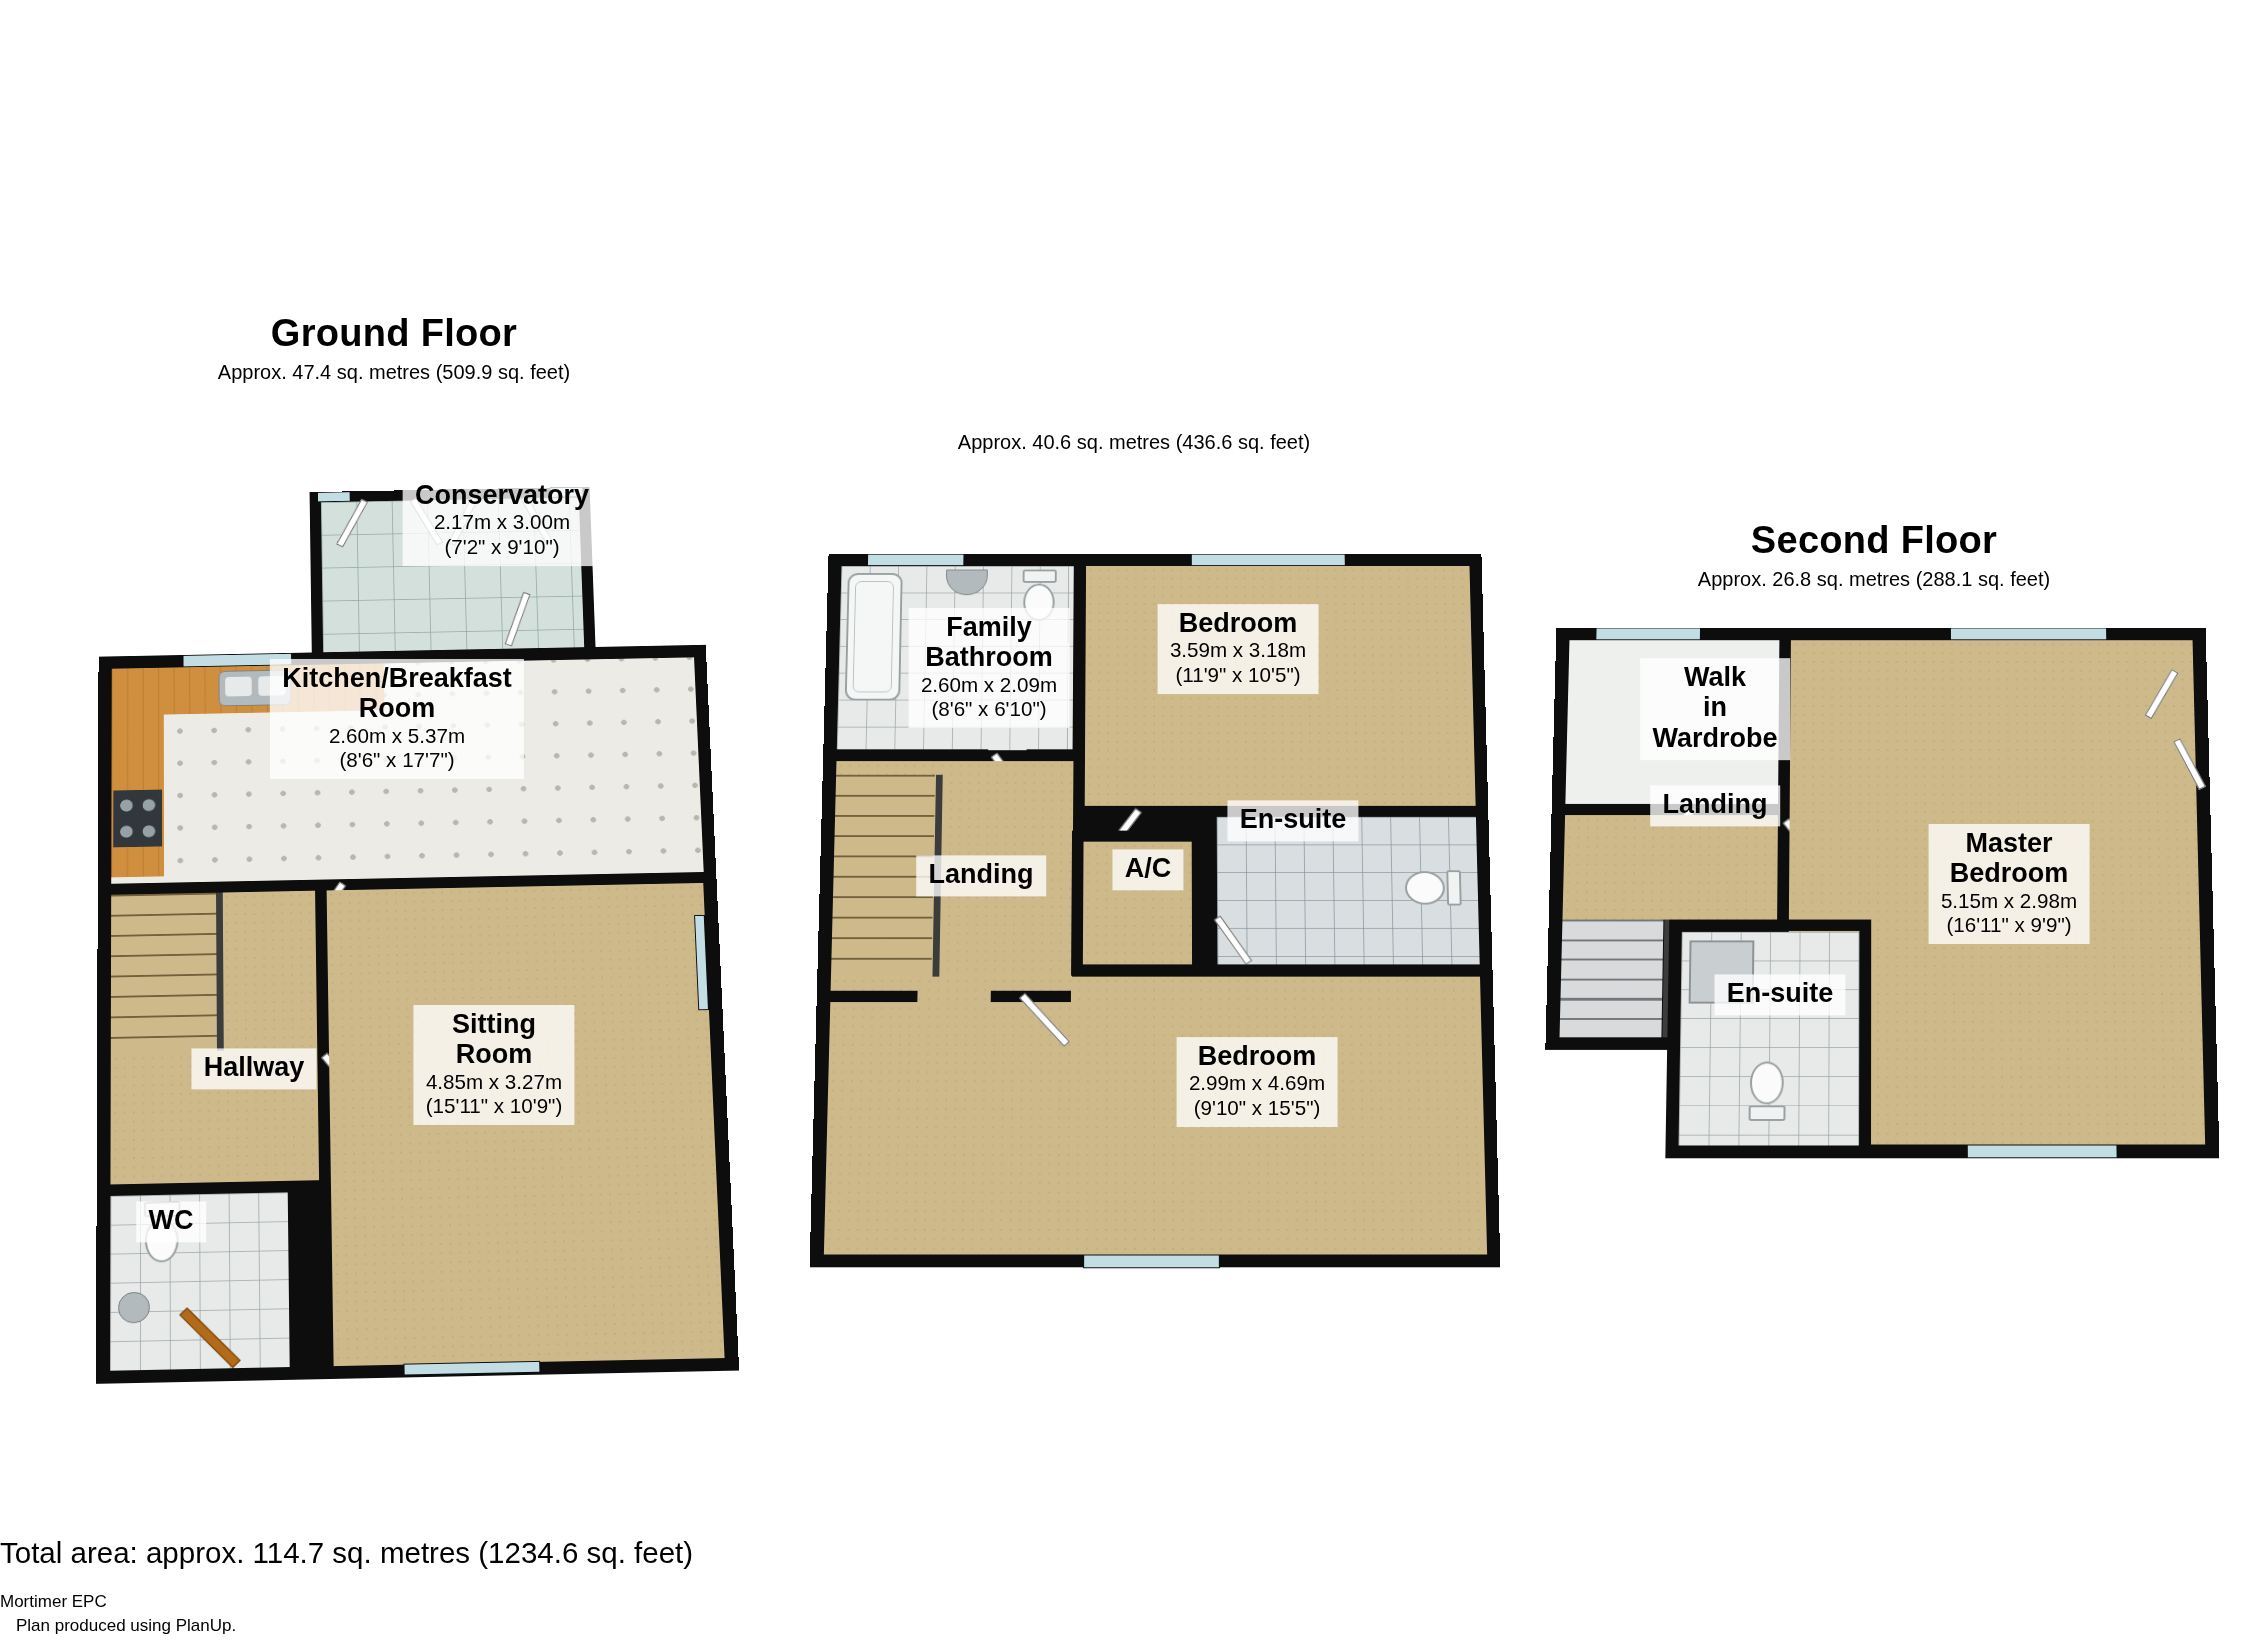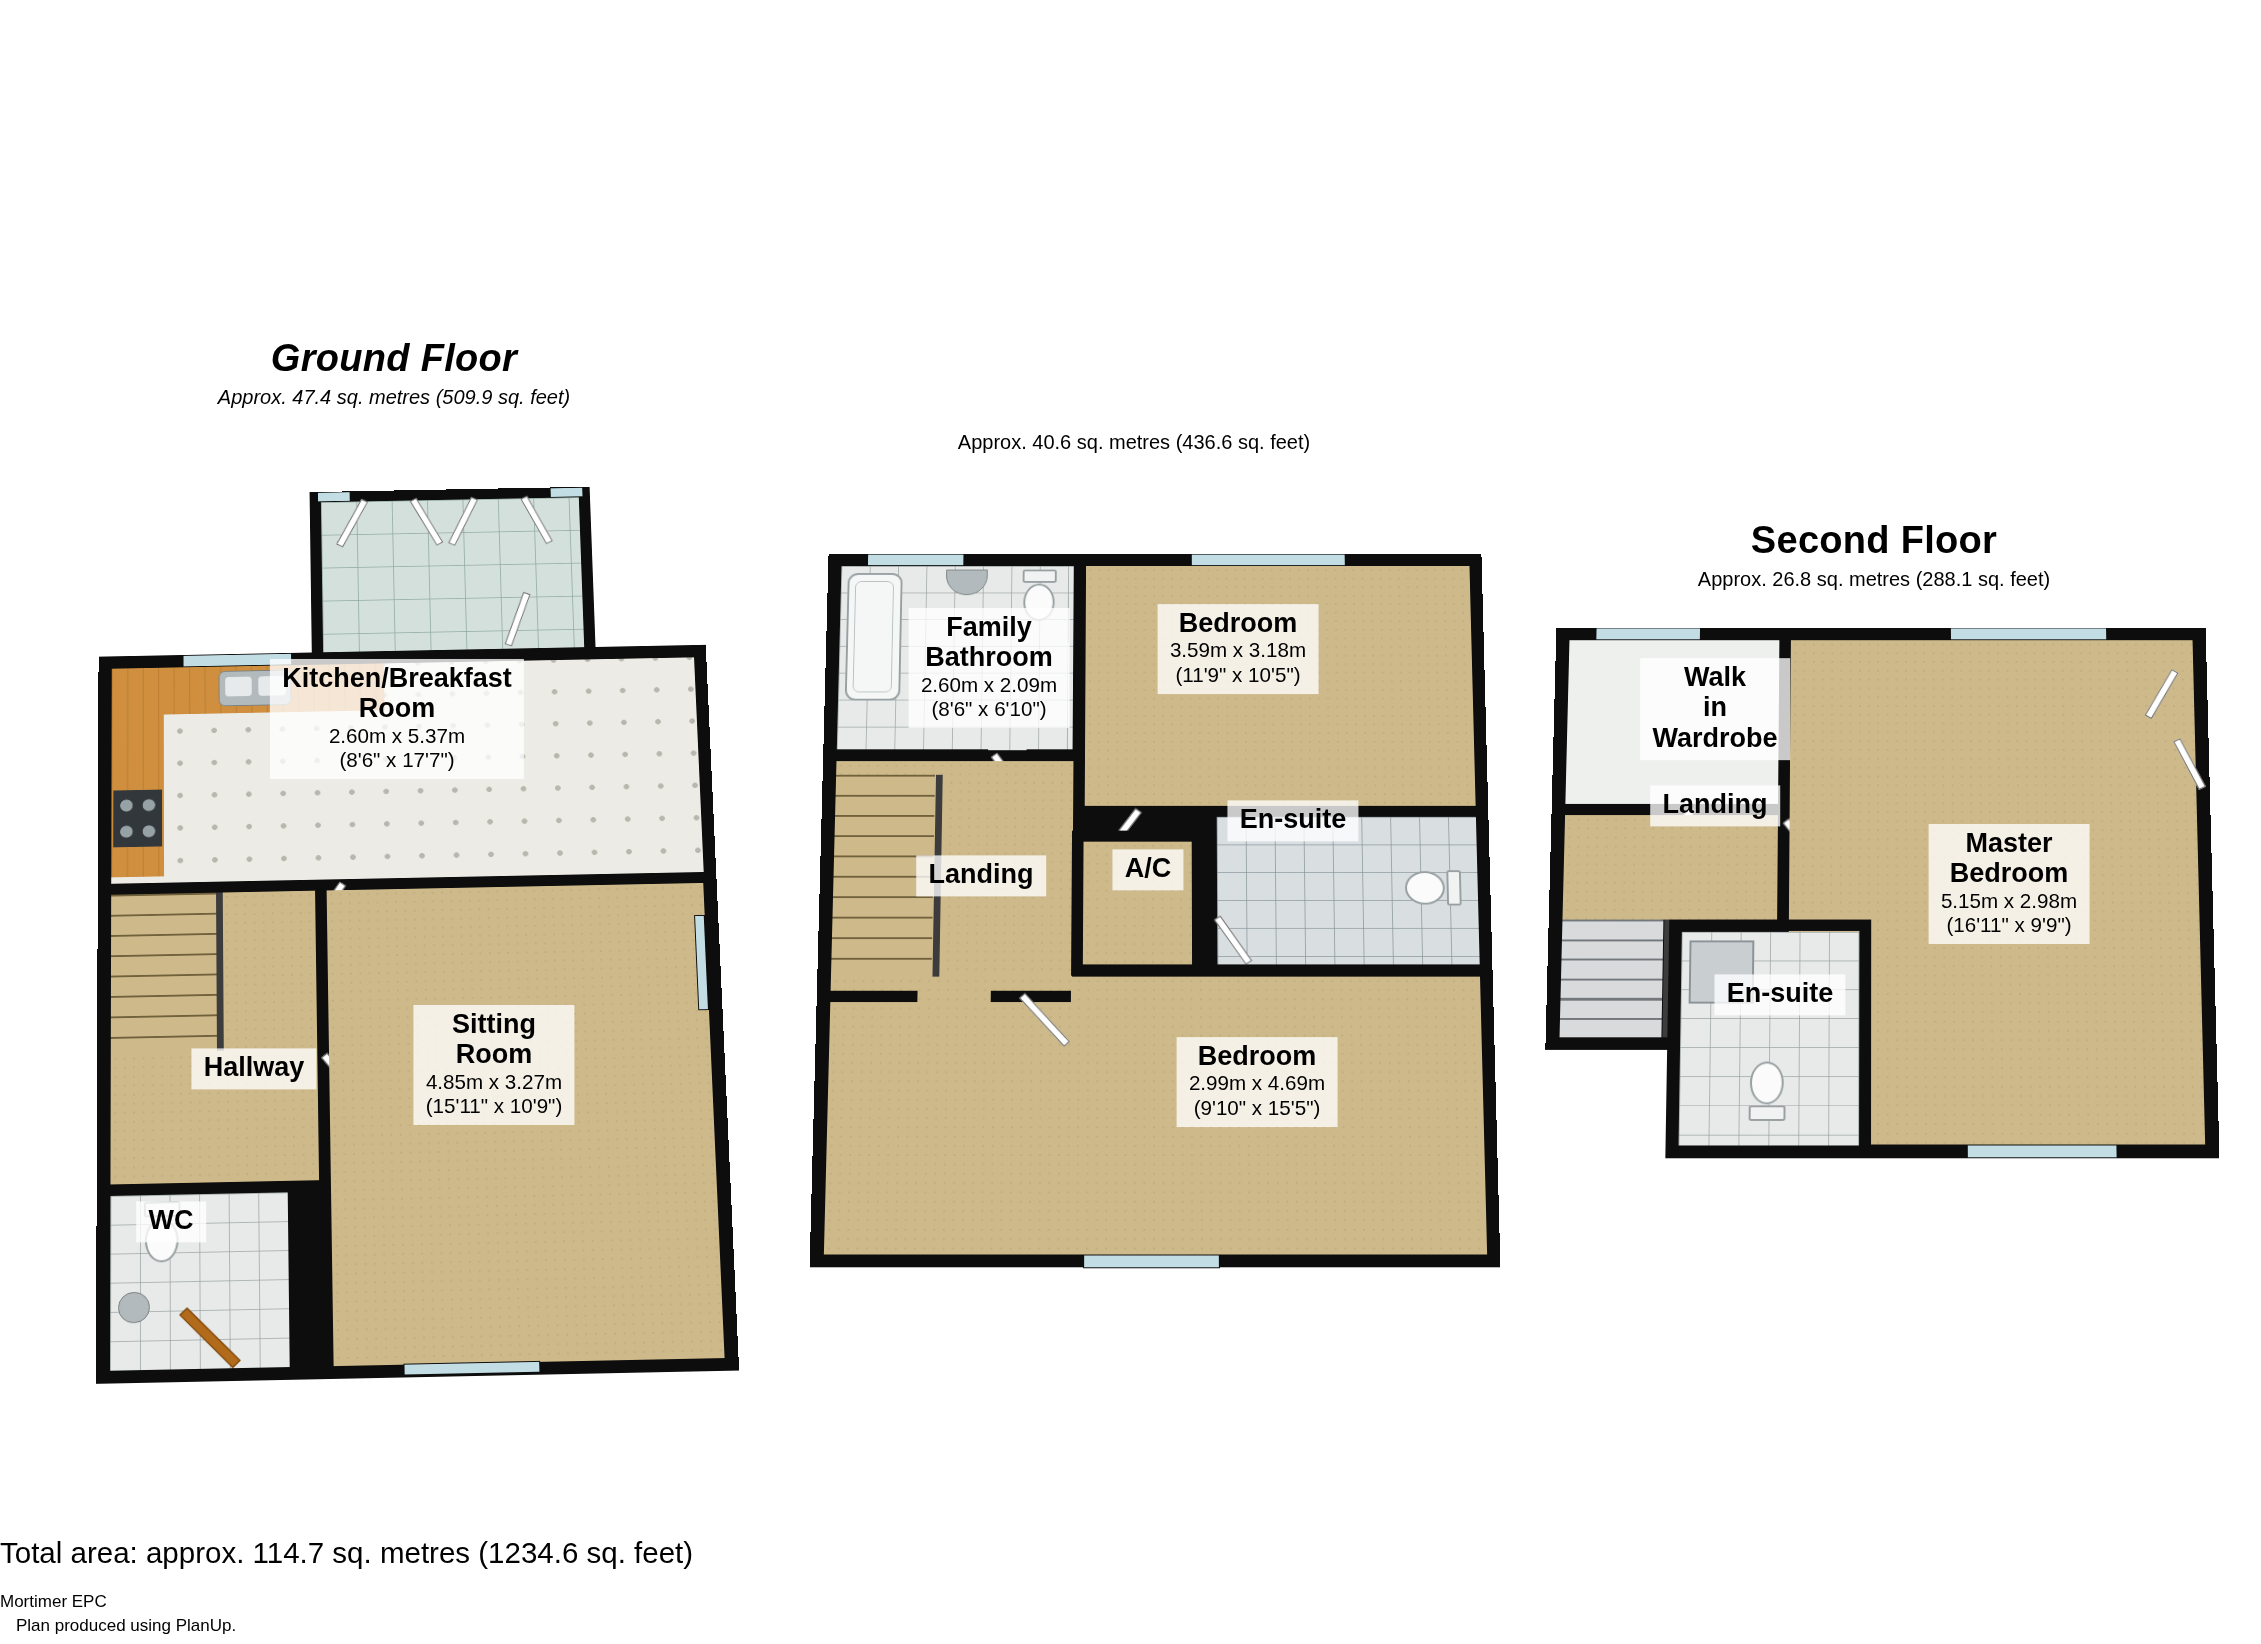--- a/index.html
+++ b/index.html
@@ -50,21 +50,21 @@
   .rdim { font-size:20.6px; line-height:1.18; }
 
   .footer-line { position:absolute; left:0; width:2261px; text-align:left; }
   #total-area { top:1536px; font-size:29.5px; }
   #credit1 { top:1592px; font-size:17px; }
   #credit2 { top:1616px; font-size:17px;margin-left:16px; }
 </style>
 </head>
 <body>
 
-<div class="floor-header" style="left:120px; top:337px; width:548px;font-style:italic;">
+<div class="floor-header" style="left:120px; top:312px; width:548px;">
   <div class="fh-title">Ground Floor</div>
   <div class="fh-sub">Approx. 47.4 sq. metres (509.9 sq. feet)</div>
 </div>
 <div class="floor-header" style="left:860px; top:425px; width:548px;">
   <div class="fh-sub">Approx. 40.6 sq. metres (436.6 sq. feet)</div>
 </div>
 <div class="floor-header" style="left:1600px; top:519px; width:548px;">
   <div class="fh-title">Second Floor</div>
   <div class="fh-sub">Approx. 26.8 sq. metres (288.1 sq. feet)</div>
 </div>
@@ -115,20 +115,25 @@
       <div class="wall" style="left:193px; top:588px; width:12.3px; height:180px;"></div>
       <div class="floor tile-bath" style="left:13.7px; top:588px; width:180px; height:180px;"></div>
       <div class="toilet-tank" style="left:48px; top:595px; width:37px; height:16.4px;"></div>
       <div class="toilet-bowl" style="left:49px; top:613px; width:34px; height:45px;"></div>
       <div class="sink" style="left:22px; top:688px; width:31.5px; height:31.5px; border-radius:50%;"></div>
 
       <div class="doorleaf brown" style="left:137px; top:691px; width:11px; height:77px; transform:rotate(-44deg); transform-origin:bottom left;"></div>
     </div>
   </div>
 
+  <div class="room-label" style="left:406px; top:110px;">
+    <div class="rname">Conservatory</div>
+    <div class="rdim">2.17m x 3.00m</div>
+    <div class="rdim">(7'2" x 9'10")</div>
+  </div>
   <div class="room-label" style="left:301px; top:308px;">
     <div class="rname">Kitchen/Breakfast
 Room</div>
     <div class="rdim">2.60m x 5.37m</div>
     <div class="rdim">(8'6" x 17'7")</div>
   </div>
   <div class="room-label" style="left:398px; top:654px;">
     <div class="rname">Sitting
 Room</div>
     <div class="rdim">4.85m x 3.27m</div>

